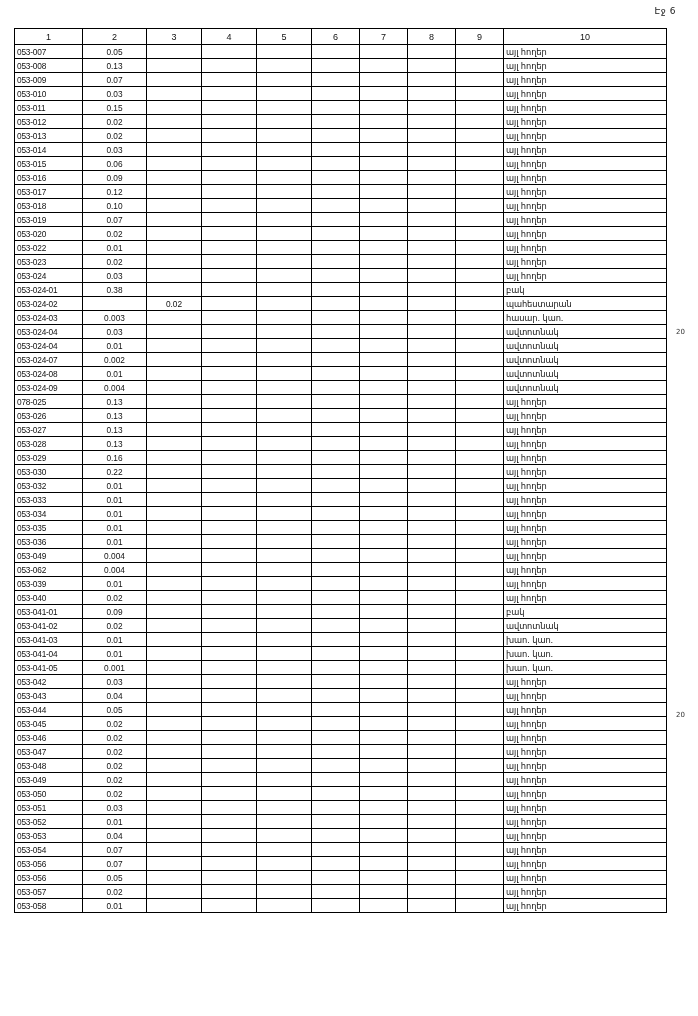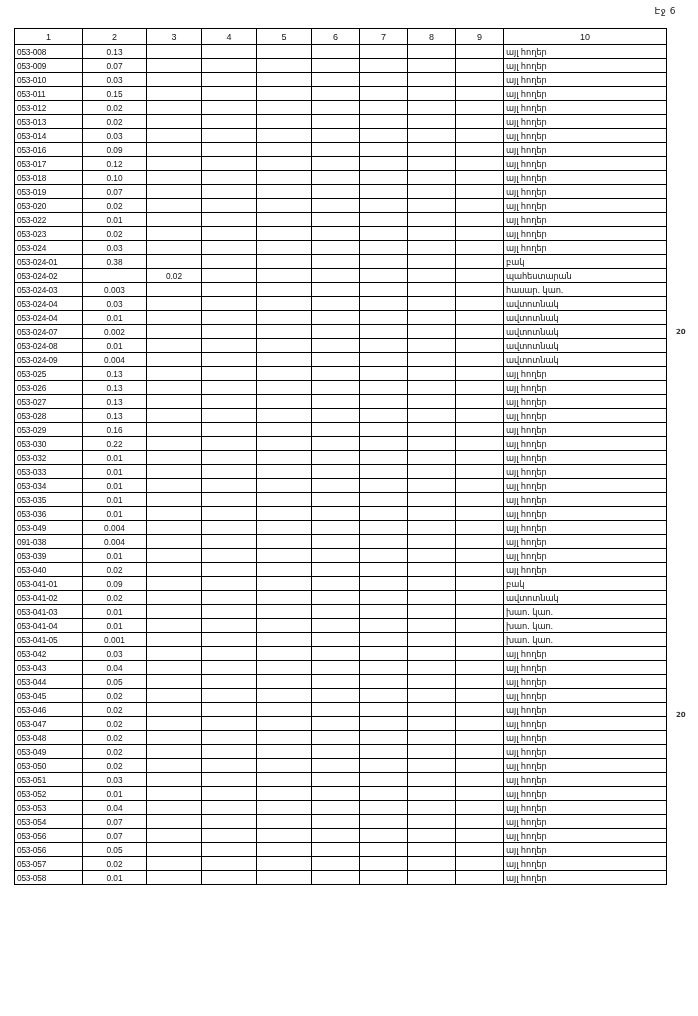--- a/index.html
+++ b/index.html
@@ -86,21 +86,20 @@
     padding-left: 4px;
     letter-spacing: -0.1px;
   }
   td.blank { }
   .side-marks {
     position: absolute;
     left: 676px;
     top: 28px;
     width: 22px;
     height: 960px;
-    font-weight: bold;
   }
   .side-mark {
     position: absolute;
     font-size: 7px;
     color: #333;
     font-family: "DejaVu Sans", sans-serif;
   }
 </style>
 </head>
 <body>
@@ -132,20 +131,32 @@
           <th>5</th>
           <th>6</th>
           <th>7</th>
           <th>8</th>
           <th>9</th>
           <th>10</th>
         </tr>
       </thead>
       <tbody id="table-body">
           <tr>
+            <td class="code">053-007</td>
+            <td class="num">0.05</td>
+            <td class="num"></td>
+            <td class="blank"></td>
+            <td class="blank"></td>
+            <td class="blank"></td>
+            <td class="blank"></td>
+            <td class="blank"></td>
+            <td class="blank"></td>
+            <td class="desc">այլ հողեր</td>
+          </tr>
+          <tr>
             <td class="code">053-008</td>
             <td class="num">0.13</td>
             <td class="num"></td>
             <td class="blank"></td>
             <td class="blank"></td>
             <td class="blank"></td>
             <td class="blank"></td>
             <td class="blank"></td>
             <td class="blank"></td>
             <td class="desc">այլ հողեր</td>
@@ -216,20 +227,32 @@
             <td class="num"></td>
             <td class="blank"></td>
             <td class="blank"></td>
             <td class="blank"></td>
             <td class="blank"></td>
             <td class="blank"></td>
             <td class="blank"></td>
             <td class="desc">այլ հողեր</td>
           </tr>
           <tr>
+            <td class="code">053-015</td>
+            <td class="num">0.06</td>
+            <td class="num"></td>
+            <td class="blank"></td>
+            <td class="blank"></td>
+            <td class="blank"></td>
+            <td class="blank"></td>
+            <td class="blank"></td>
+            <td class="blank"></td>
+            <td class="desc">այլ հողեր</td>
+          </tr>
+          <tr>
             <td class="code">053-016</td>
             <td class="num">0.09</td>
             <td class="num"></td>
             <td class="blank"></td>
             <td class="blank"></td>
             <td class="blank"></td>
             <td class="blank"></td>
             <td class="blank"></td>
             <td class="blank"></td>
             <td class="desc">այլ հողեր</td>
@@ -408,21 +431,21 @@
             <td class="num"></td>
             <td class="blank"></td>
             <td class="blank"></td>
             <td class="blank"></td>
             <td class="blank"></td>
             <td class="blank"></td>
             <td class="blank"></td>
             <td class="desc">ավտոտնակ</td>
           </tr>
           <tr>
-            <td class="code">053-025</td>
+            <td class="code">078-025</td>
             <td class="num">0.13</td>
             <td class="num"></td>
             <td class="blank"></td>
             <td class="blank"></td>
             <td class="blank"></td>
             <td class="blank"></td>
             <td class="blank"></td>
             <td class="blank"></td>
             <td class="desc">այլ հողեր</td>
           </tr>
@@ -552,21 +575,21 @@
             <td class="num"></td>
             <td class="blank"></td>
             <td class="blank"></td>
             <td class="blank"></td>
             <td class="blank"></td>
             <td class="blank"></td>
             <td class="blank"></td>
             <td class="desc">այլ հողեր</td>
           </tr>
           <tr>
-            <td class="code">091-038</td>
+            <td class="code">053-062</td>
             <td class="num">0.004</td>
             <td class="num"></td>
             <td class="blank"></td>
             <td class="blank"></td>
             <td class="blank"></td>
             <td class="blank"></td>
             <td class="blank"></td>
             <td class="blank"></td>
             <td class="desc">այլ հողեր</td>
           </tr>

